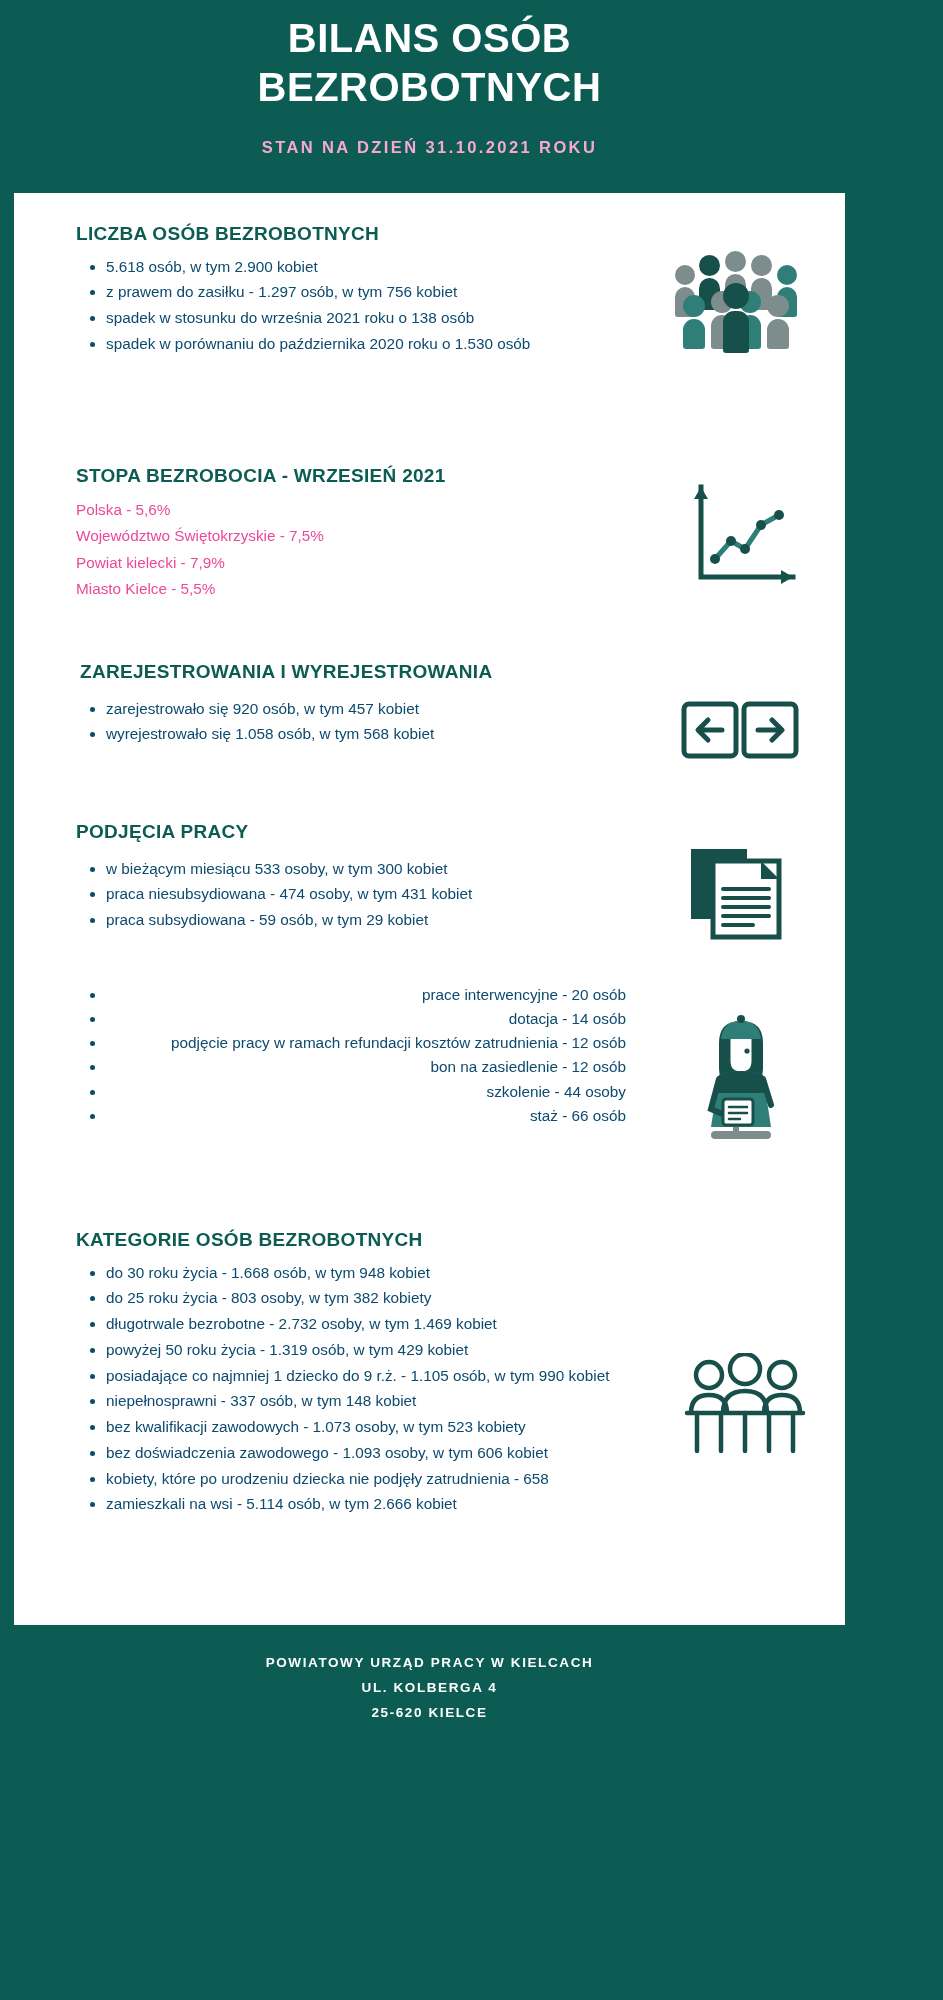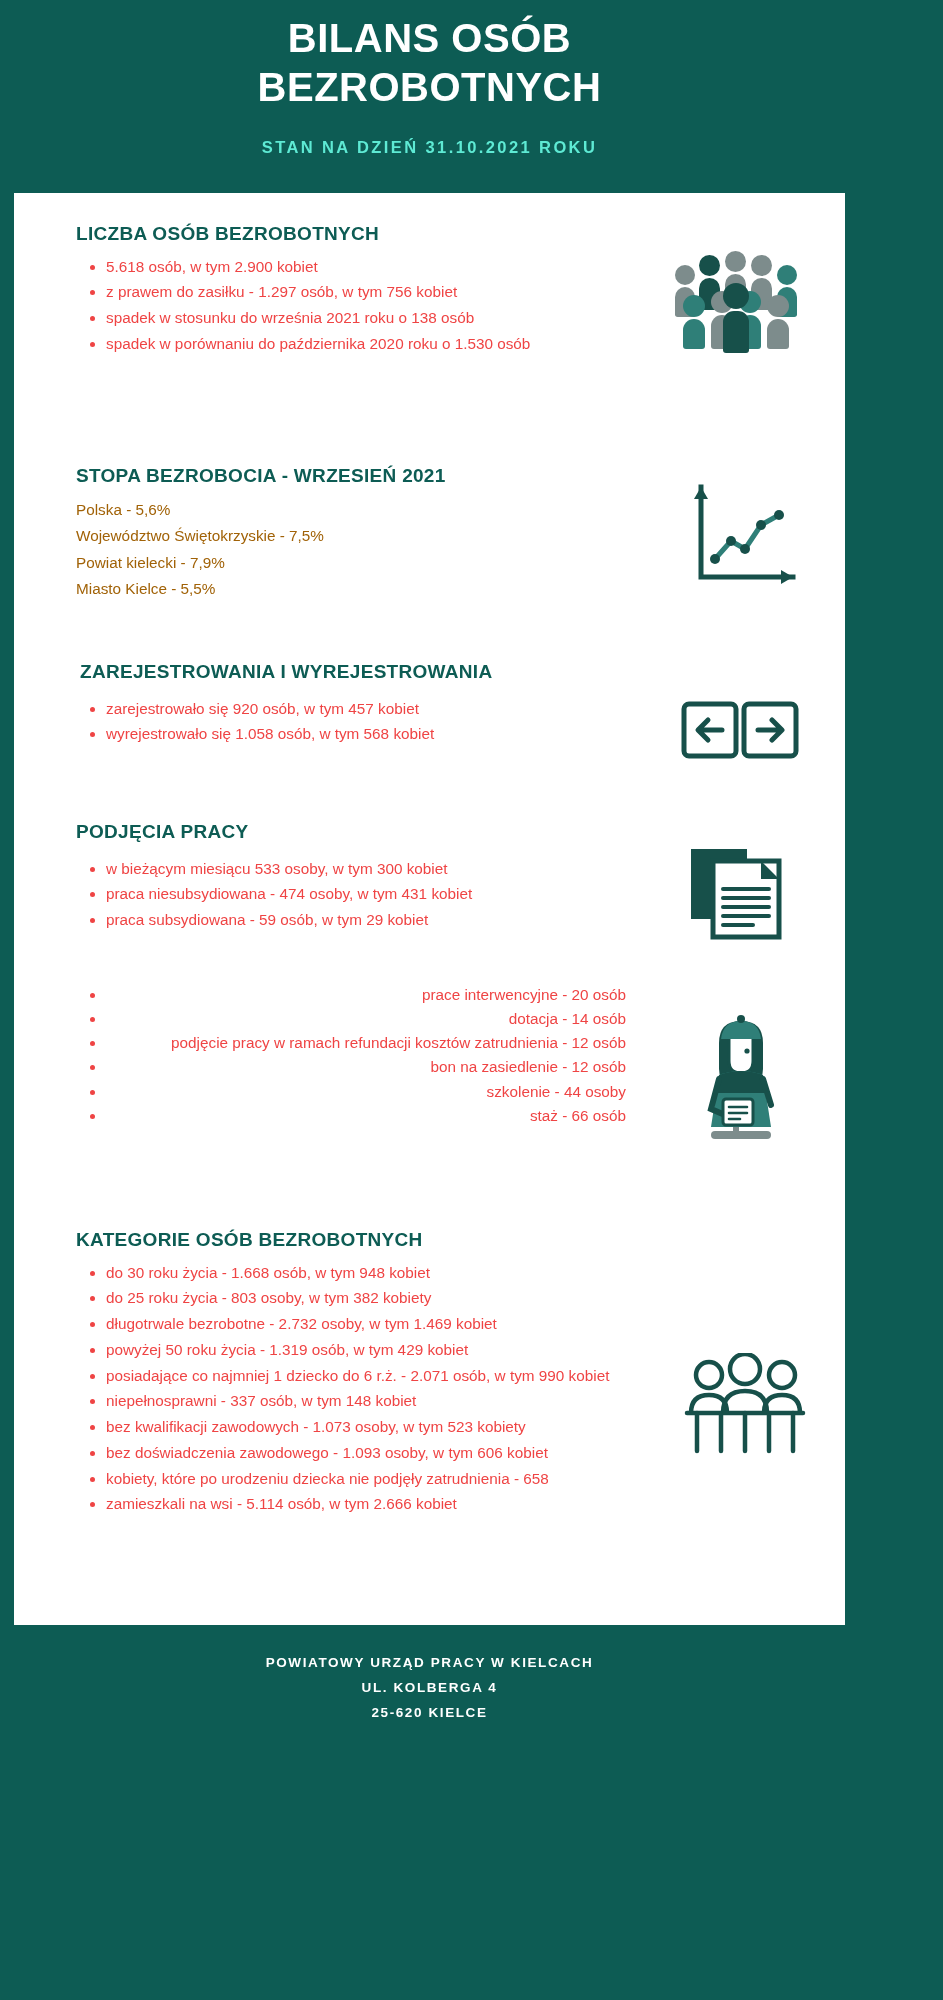--- a/index.html
+++ b/index.html
@@ -36,21 +36,21 @@
     font-size: 40px;
     line-height: 1.22;
     font-weight: bold;
     letter-spacing: 0.5px;
   }
   .header .subtitle {
     margin-top: 26px;
     font-size: 16.5px;
     font-weight: bold;
     letter-spacing: 2.4px;
-    color: #5eead4;
+    color: #f9a8d4;
   }
 
   
   .card {
     width: 831px;
     background: #ffffff;
     margin-top: 36px;
     padding: 24px 0 36px 0;
     box-sizing: border-box;
   }
@@ -72,35 +72,35 @@
   .sec-title.indent { margin-left: 4px; }
 
   ul.bullets {
     margin: 0;
     padding-left: 30px;
     max-width: 520px;
   }
   ul.bullets li {
     font-size: 15.3px;
     line-height: 1.62;
-    color: #ef4444;
+    color: #0c4a6e;
     margin-bottom: 1px;
   }
   ul.bullets.tight li { line-height: 1.52; }
 
   .plainlines {
     margin: 0;
     padding: 0;
     list-style: none;
     max-width: 520px;
   }
   .plainlines li {
     font-size: 15.3px;
     line-height: 1.73;
-    color: #a16207;
+    color: #ec4899;
   }
 
   .art {
     position: absolute;
     right: 28px;
   }
 
   
   .footer {
     width: 100%;
@@ -321,21 +321,21 @@
       </div>
     </div>
 
     <div class="section" style="margin-top:46px;min-height:360px;">
       <h2 class="sec-title">KATEGORIE OSÓB BEZROBOTNYCH</h2>
       <ul class="bullets" style="margin-top:4px;max-width:520px;">
         <li>do 30 roku życia - 1.668 osób, w tym 948 kobiet</li>
         <li>do 25 roku życia - 803 osoby, w tym 382 kobiety</li>
         <li>długotrwale bezrobotne - 2.732 osoby, w tym 1.469 kobiet</li>
         <li>powyżej 50 roku życia - 1.319 osób, w tym 429 kobiet</li>
-        <li>posiadające co najmniej 1 dziecko do 6 r.ż. - 2.071 osób, w tym 990 kobiet</li>
+        <li>posiadające co najmniej 1 dziecko do 9 r.ż. - 1.105 osób, w tym 990 kobiet</li>
         <li>niepełnosprawni - 337 osób, w tym 148 kobiet</li>
         <li>bez kwalifikacji zawodowych - 1.073 osoby, w tym 523 kobiety</li>
         <li>bez doświadczenia zawodowego - 1.093 osoby, w tym 606 kobiet</li>
         <li>kobiety, które po urodzeniu dziecka nie podjęły zatrudnienia - 658</li>
         <li>zamieszkali na wsi - 5.114 osób, w tym 2.666 kobiet</li>
       </ul>
 
       <div class="art" style="top:124px;right:38px;">
         <svg class="family-icon" viewBox="0 0 124 104" fill="none" xmlns="http://www.w3.org/2000/svg">
           <circle cx="26" cy="22" r="13" stroke="#17504a" stroke-width="4.5" fill="none"></circle>

